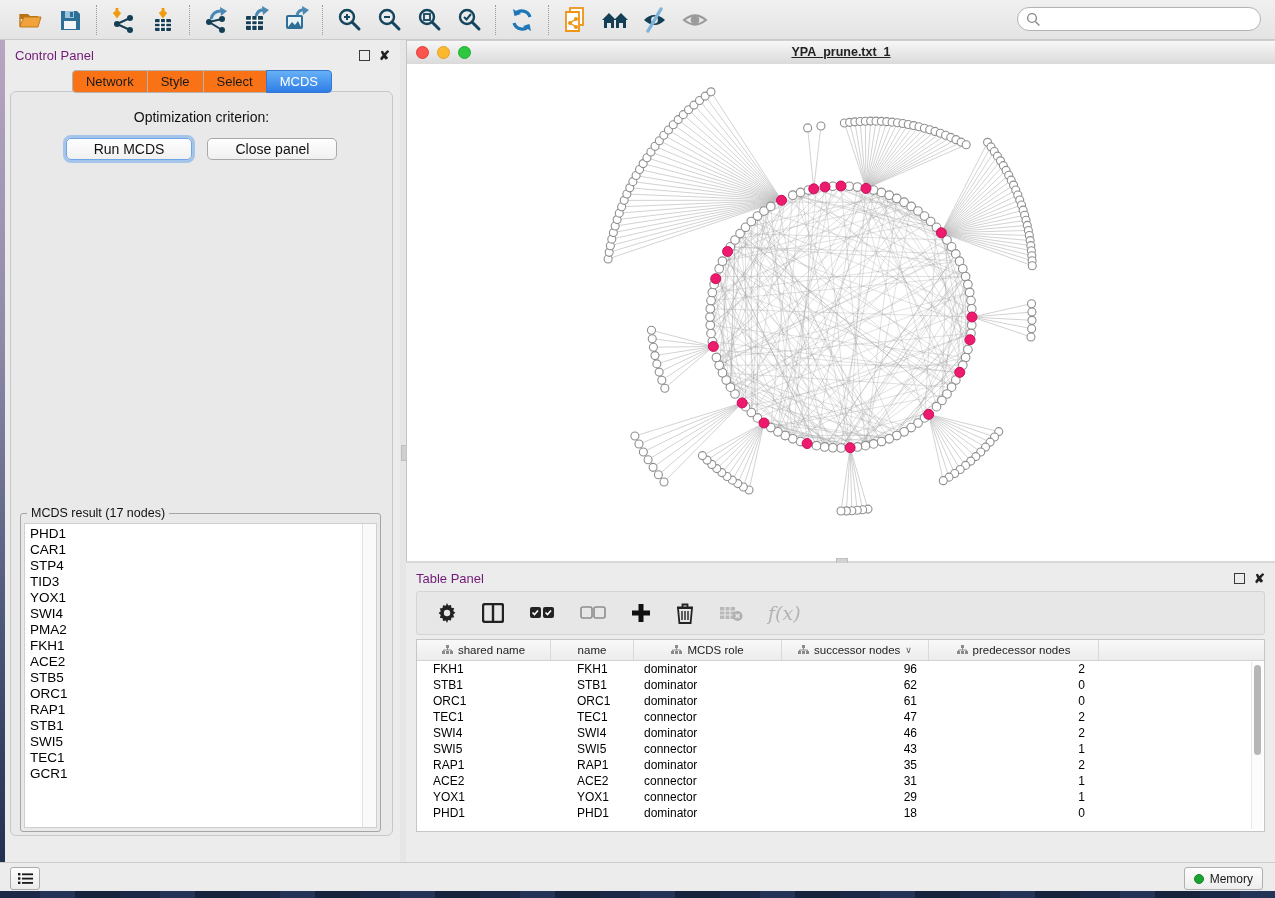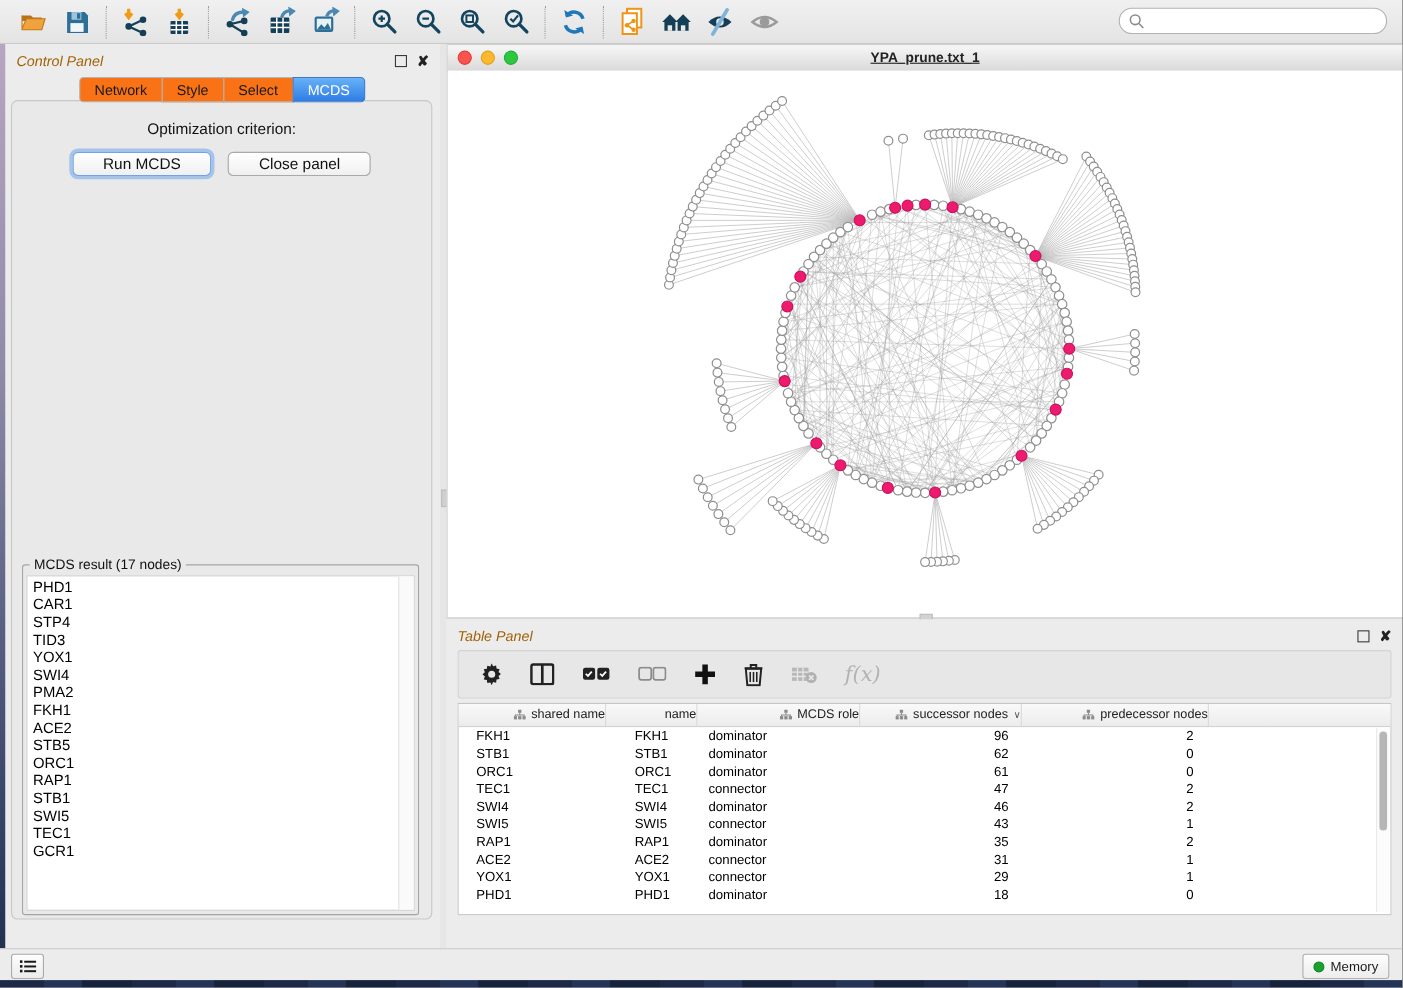--- a/index.html
+++ b/index.html
@@ -14,21 +14,21 @@
   .searchbox{position:absolute;right:14px;top:7px;width:244px;height:24px;background:#fff;
              border:1px solid #b3b3b3;border-radius:13px;display:flex;align-items:center;padding-left:8px;box-sizing:border-box;}
   
   .left-strip{position:absolute;left:0;top:40px;width:5px;height:850px;
               background:linear-gradient(#b7a6c2,#8f8aa8 35%,#4a5578 70%,#1d2b4c);}
   .bottom-strip{position:absolute;left:0;bottom:0;width:100%;height:8px;
                 background:repeating-linear-gradient(90deg,#1b2946 0 40px,#243456 40px 75px,#17223c 75px 120px);}
   
   .control-panel{position:absolute;left:5px;top:40px;width:395px;height:822px;background:#ececec;}
   .panel-head{height:26px;display:flex;align-items:center;padding:4px 10px 0;box-sizing:border-box;}
-  .panel-title{font-size:13px;color:#a16207;font-style:italic;}
+  .panel-title{font-size:13px;color:#701a75;}
   .win-icons{margin-left:auto;display:flex;align-items:center;gap:9px;}
   .float-ic{width:9px;height:9px;border:1.5px solid #3a3a3a;display:inline-block;cursor:pointer;}
   .close-ic{font-size:13px;font-weight:bold;color:#222;line-height:9px;cursor:pointer;}
   .cp-tabs{position:absolute;left:0;top:30px;width:100%;display:flex;justify-content:center;z-index:3;}
   .cp-tab{height:21px;line-height:21px;padding:0 13px;font-size:13px;background:#f97316;
           border:1px solid #b4b4b4;margin-left:-1px;cursor:pointer;}
   .cp-tab.first{border-radius:4px 0 0 4px;}
   .cp-tab.active{background:linear-gradient(#66b1f7,#2f7de5);color:#fff;border-color:#3577cf;border-radius:0 4px 4px 0;}
   .cp-content{position:absolute;left:5px;right:7px;top:51px;bottom:26px;background:#e9e9e9;
               border:1px solid #c7c7c7;border-radius:6px;}
@@ -68,21 +68,21 @@
   
   .table-panel{position:absolute;left:406px;top:563px;right:0;height:299px;background:#ececec;}
   .tp-toolbar{position:absolute;left:10px;right:10px;top:28px;height:44px;background:#e7e7e7;
               border:1px solid #d4d4d4;border-radius:3px;display:flex;align-items:center;gap:25px;
               padding-left:20px;box-sizing:border-box;}
   .tp-ic{display:flex;align-items:center;justify-content:center;cursor:pointer;}
   .fx{font-family:"DejaVu Serif",serif;font-style:italic;font-size:19px;color:#b2b2b2;}
   .tp-table{position:absolute;left:10px;right:10px;top:76px;bottom:30px;background:#fff;border:1px solid #c6c6c6;}
   .thead{display:grid;grid-template-columns:134px 83px 148px 147px 170px 1fr;height:20px;
          background:linear-gradient(#f9f9f9,#ececec);border-bottom:1px solid #d2d2d2;}
-  .th{display:flex;align-items:center;justify-content:flex-end;gap:5px;font-size:11.5px;color:#222;
+  .th{display:flex;align-items:center;justify-content:center;gap:5px;font-size:11.5px;color:#222;
       border-right:1px solid #dadada;cursor:pointer;overflow:hidden;}
   .th.filler{border-right:none;cursor:default;}
   .sort-chev{font-size:9px;color:#555;}
   .tbody{position:absolute;left:0;right:13px;top:21px;bottom:0;overflow:hidden;}
   .trow{display:grid;grid-template-columns:134px 83px 148px 147px 170px 1fr;height:16px;font-size:12px;color:#000;}
   .td{line-height:16px;white-space:nowrap;overflow:hidden;}
   .td.c0{padding-left:16px;}.td.c1{padding-left:26px;}.td.c2{padding-left:10px;}
   .td.c3{text-align:right;padding-right:12px;}.td.c4{text-align:right;padding-right:14px;}
   .tscroll{position:absolute;right:1px;top:22px;bottom:2px;width:11px;background:#fcfcfc;border-left:1px solid #e8e8e8;}
   .tscroll .thumb{position:absolute;left:2px;top:3px;width:7px;height:90px;background:#b6b6b6;border-radius:4px;}

